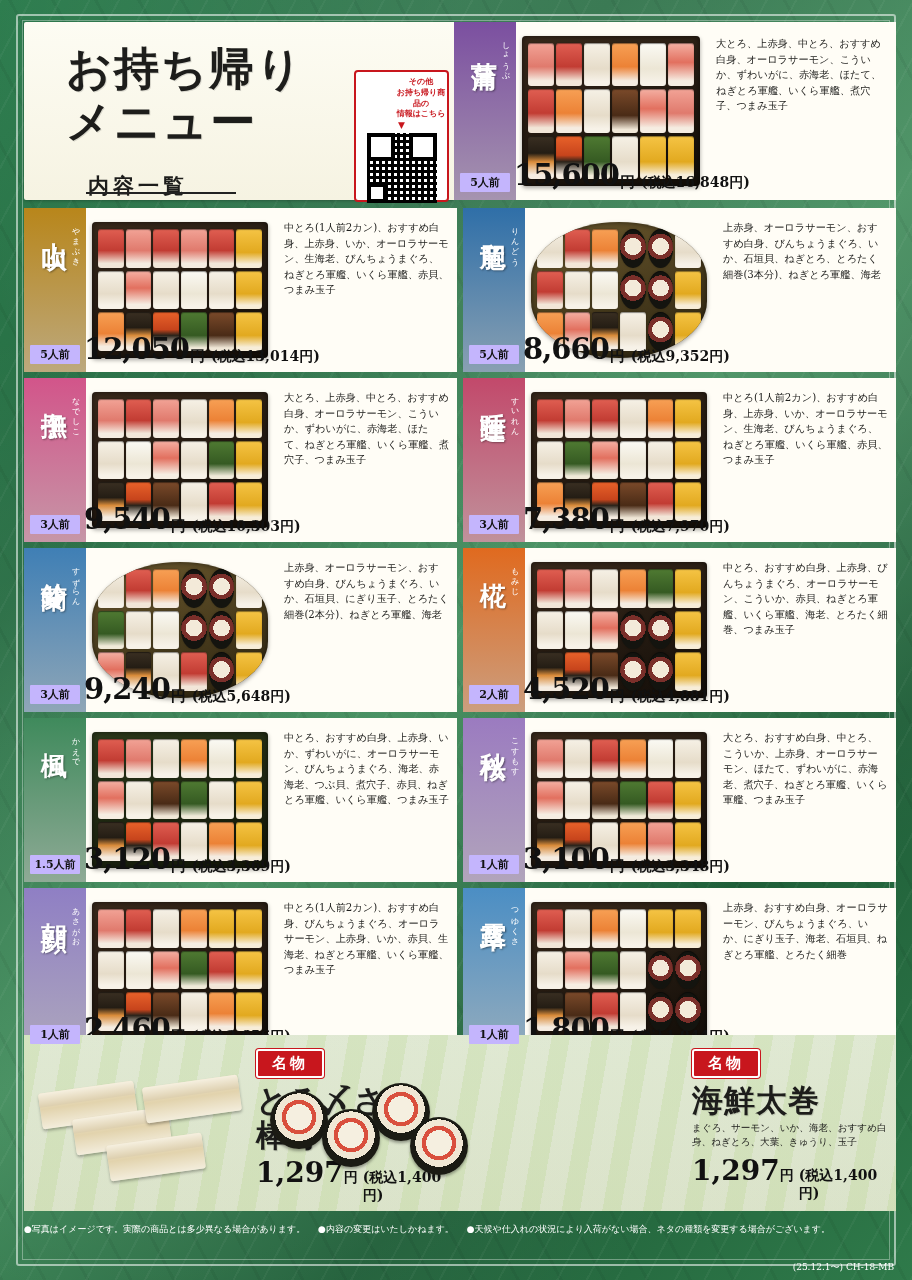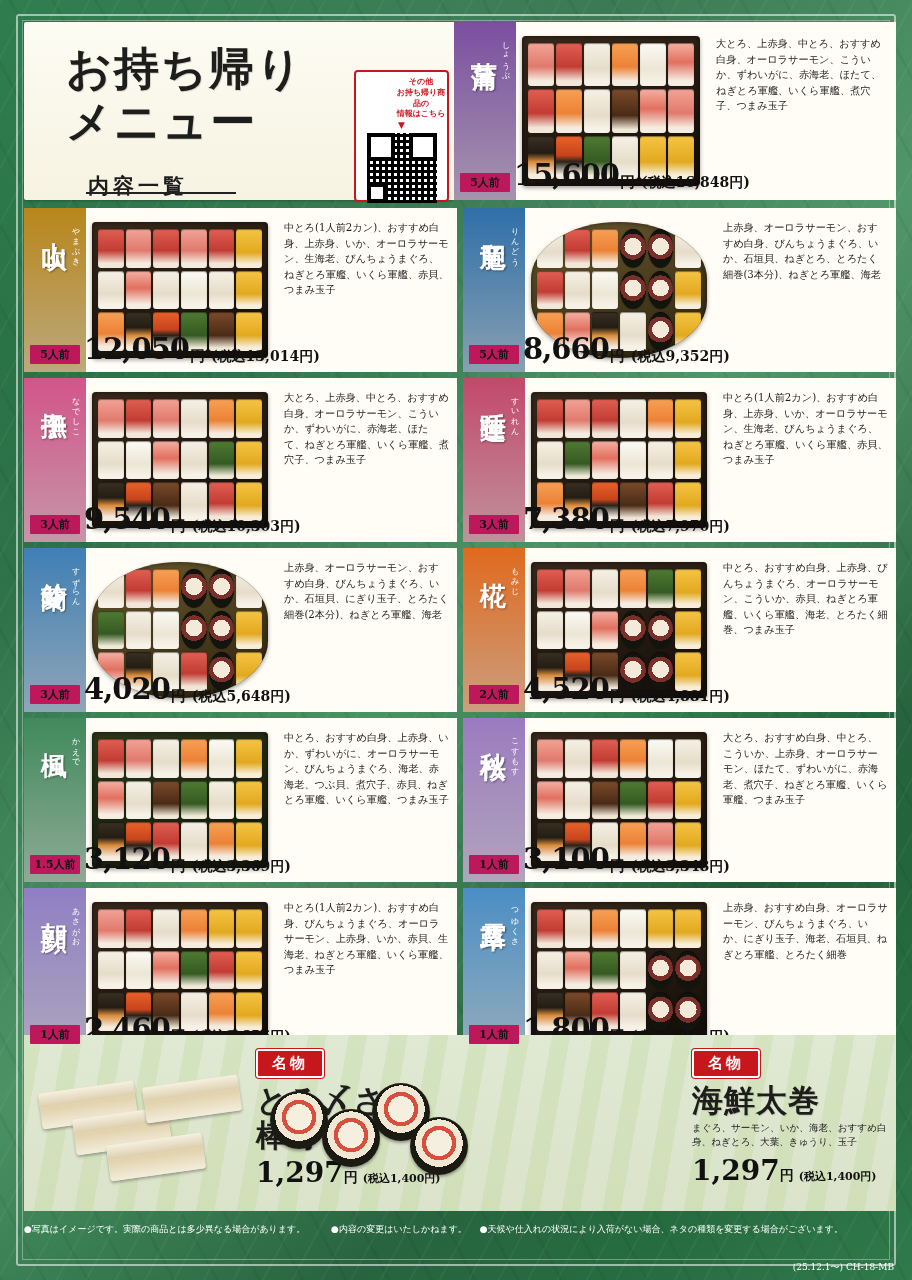--- a/index.html
+++ b/index.html
@@ -127,21 +127,21 @@
     margin-top:4px;
   }
   .name-ruby{
     position:absolute; z-index:3; right:6px; top:14px;
     writing-mode: vertical-rl;
     font-size:8px; color:#fff; letter-spacing:1px;
     font-family:"DejaVu Serif","Liberation Serif",serif;
   }
   .serves{
     position:absolute; z-index:3; left:6px; bottom:8px; width:50px;
-    background:#be185d; color:#111; text-align:center;
+    background:#c4b5fd; color:#111; text-align:center;
     font-size:11px; font-weight:700; padding:2px 0; border-radius:1px;
     font-family:"DejaVu Serif","Liberation Serif",serif;
   }
   .photo{
     flex:0 0 188px; width:188px; position:relative; overflow:hidden;
   }
   .desc{
     flex:1; padding:12px 8px 0 10px;
     font-size:10.2px; line-height:1.52; color:#1d1d1b;
     font-family:"DejaVu Serif","Liberation Serif",serif;
@@ -216,21 +216,21 @@
     font-family:"DejaVu Serif","Liberation Serif",serif;
     font-weight:700; font-size:31px; color:#1d1d1b; line-height:1.12; margin-top:5px;
     letter-spacing:1px; text-shadow:1px 1px 0 rgba(0,0,0,.12);
   }
   .sp-desc{ font-size:9.6px; line-height:1.5; color:#1d1d1b; margin-top:3px;
     font-family:"DejaVu Serif","Liberation Serif",serif;}
   .sp-price{ display:flex; align-items:baseline; margin-top:4px;
     font-family:"DejaVu Serif","Liberation Serif",serif; color:#111;}
   .sp-price .big{ font-size:28px; font-weight:700; }
   .sp-price .yen{ font-size:14px; font-weight:700; }
-  .sp-price .tax{ font-size:11px; font-weight:700; margin-left:5px; }
+  .sp-price .tax{ font-size:14px; font-weight:700; margin-left:5px; }
 
   .maki{ position:absolute; border-radius:50%;
     background: radial-gradient(circle at 50% 45%, #f5efe0 0 30%, #d94f3d 30% 40%, #f0e7d4 40% 55%, #1b1b14 55% 100%);
     box-shadow:0 2px 3px rgba(0,0,0,.35);}
   .bou{ position:absolute; border-radius:3px;
     background:linear-gradient(180deg,#efe4c9 0%,#e2d3ad 45%,#f3eddc 100%);
     box-shadow:0 2px 3px rgba(0,0,0,.3);}
   .bou::after{content:"";position:absolute;left:0;right:0;top:0;height:38%;
     background:linear-gradient(180deg,#f6f0e0,#ddcfae);border-radius:3px 3px 0 0;}
 
@@ -534,21 +534,21 @@
                   <i class="piece p-white"></i>
                   <i class="piece p-tuna"></i>
                   <i class="piece p-roll"></i>
                   <i class="piece p-egg"></i>
                 </div>
           </div>
             </div>
         </div>
         <div class="desc">上赤身、オーロラサーモン、おすすめ白身、びんちょうまぐろ、いか、石垣貝、にぎり玉子、とろたく細巻(2本分)、ねぎとろ軍艦、海老</div>
         <div class="price">
-          <span class="big">4,020</span>
+          <span class="big">9,240</span>
           <span class="yen">円</span>
           <span class="tax">(税込5,648円)</span>
         </div>
       </div>
 
       <div class="cell">
         <div class="namecol">
             <div class="namebar" id="bar6" style="background: linear-gradient(rgb(224, 106, 31) 0%, rgba(0, 0, 0, 0.25) 160%);"></div>
           <div class="name-jp">椛</div>
           <div class="name-ruby">もみじ</div>
@@ -818,18 +818,18 @@
           <span class="yen">円</span>
           <span class="tax">(税込1,400円)</span>
         </div>
       </div>
     </div>
   </div>
 
   <div class="footer">
     <div class="line1">
       <span>●写真はイメージです。実際の商品とは多少異なる場合があります。</span>
-      <span style="margin-left:23px;">●内容の変更はいたしかねます。</span>
+      <span style="margin-left:10px;">●内容の変更はいたしかねます。</span>
       <span style="margin-left:10px;">●天候や仕入れの状況により入荷がない場合、ネタの種類を変更する場合がございます。</span>
     </div>
     <div class="code">(25.12.1〜) CH-18-MB</div>
   </div>
 </div>
 
 </body></html>

